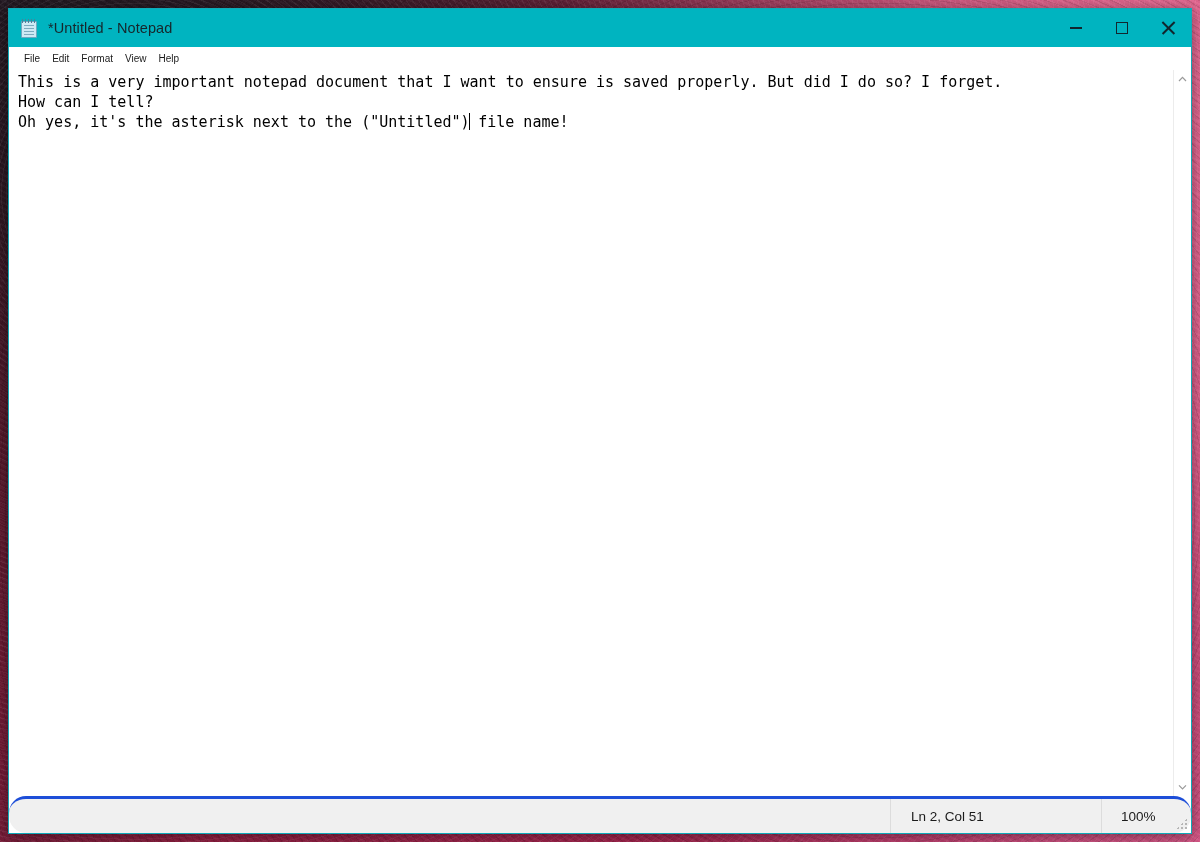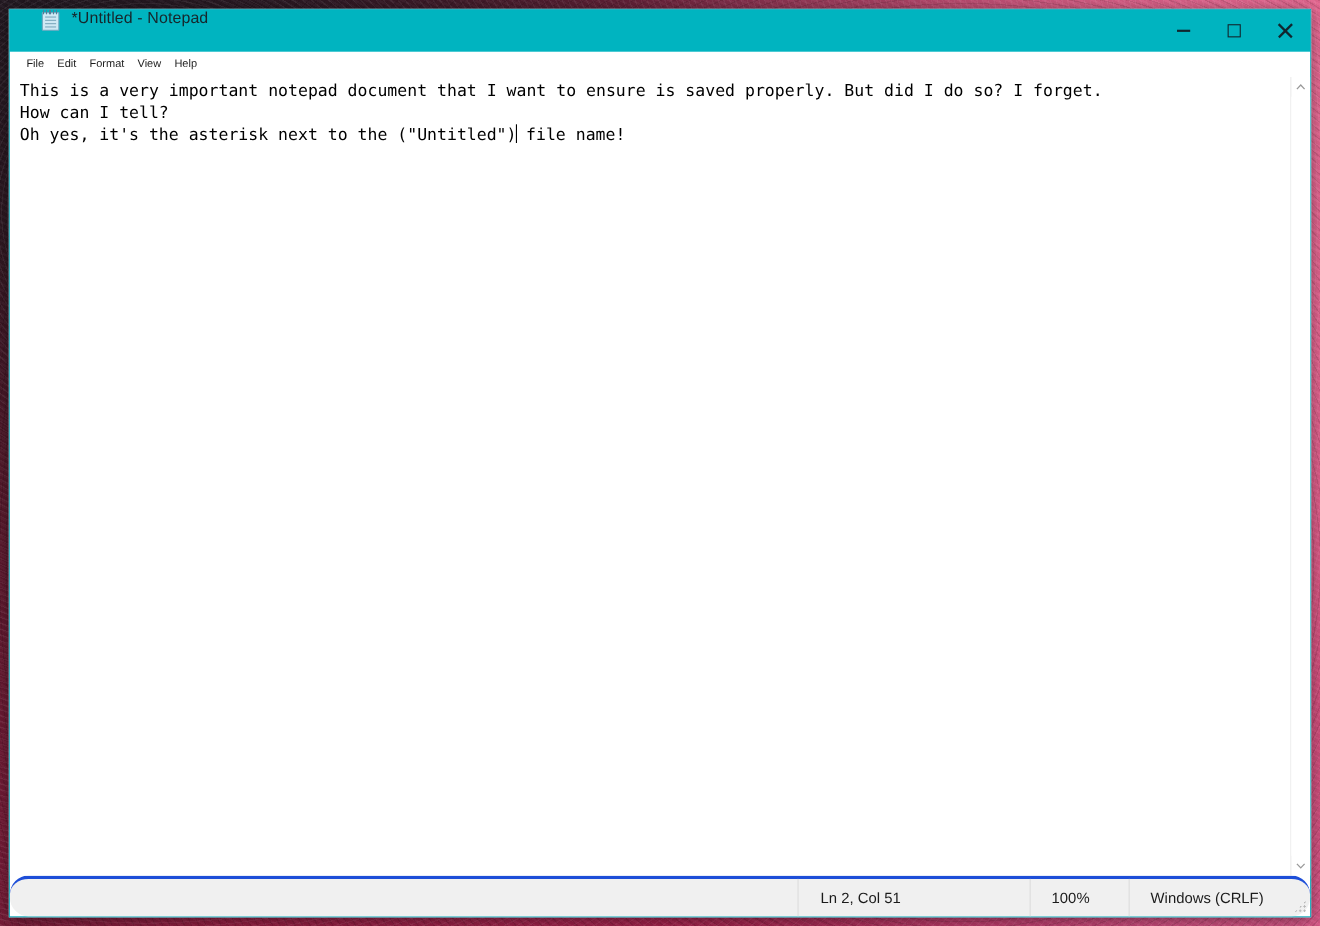--- a/index.html
+++ b/index.html
@@ -56,22 +56,22 @@
     flex-direction: column;
     box-shadow: 0 2px 14px rgba(0,0,0,.45);
   }
 
   
   .titlebar {
     height: 38px;
     min-height: 38px;
     background: #00b4c0;
     display: flex;
-    position: relative;
-    padding-left: 17px;
+    align-items: center;
+    position: relative;
   }
   .title-icon {
     width: 18px;
     height: 19px;
     margin-left: 12px;
     margin-right: 9px;
     position: relative;
     flex: 0 0 auto;
   }
   .title-icon .pad {
@@ -295,17 +295,16 @@
           <path d="M1 1.3 L4.5 5 L8 1.3" stroke="#9a9a9a" stroke-width="1.2" fill="none"></path>
         </svg>
       </div>
     </div>
   </div>
 
   <div class="statusbar">
     <div class="status-spacer"></div>
     <div class="status-cell cell-ln">Ln 2, Col 51</div>
     <div class="status-cell cell-zoom">100%</div>
-    <div class="status-cell cell-eol">Windows (CRLF)</div>
     <div class="resize-grip"></div>
   </div>
 
 </div>
 
 </body></html>

